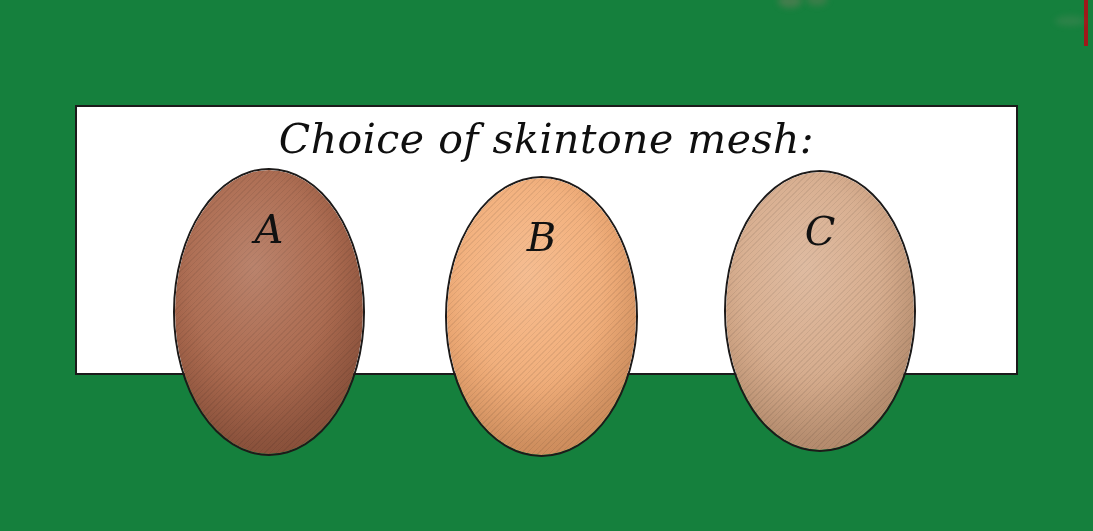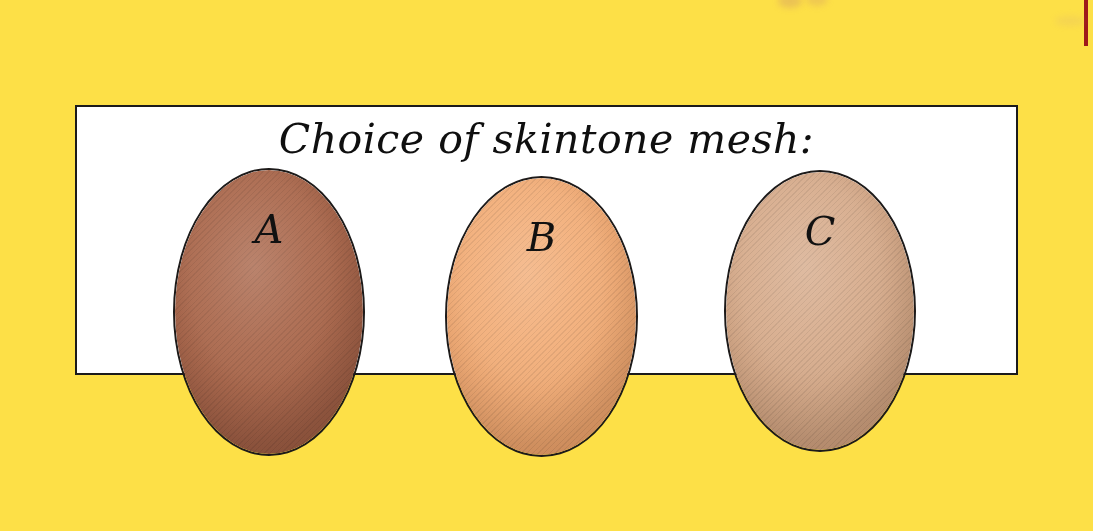--- a/index.html
+++ b/index.html
@@ -140,21 +140,21 @@
   }
 
   
   #swatch-a { left: 173px; top: 168px; width: 192px; height: 288px; }
   #swatch-b { left: 445px; top: 176px; width: 193px; height: 281px; }
   #swatch-c { left: 724px; top: 170px; width: 192px; height: 282px; }
 </style>
 </head>
 <body>
 
-<div id="page" style="background: #fde047;">
+<div id="page" style="background: #15803d;">
 
   <div class="artifact-bar" style="background: rgb(158, 26, 26);"></div>
   <div class="artifact-smudge smudge-1"></div>
   <div class="artifact-smudge smudge-2"></div>
   <div class="artifact-smudge smudge-3"></div>
 
   <div class="panel" style="border-color: rgb(27, 27, 27);">
     <div class="panel-title">Choice of skintone mesh:</div>
   </div>
 

